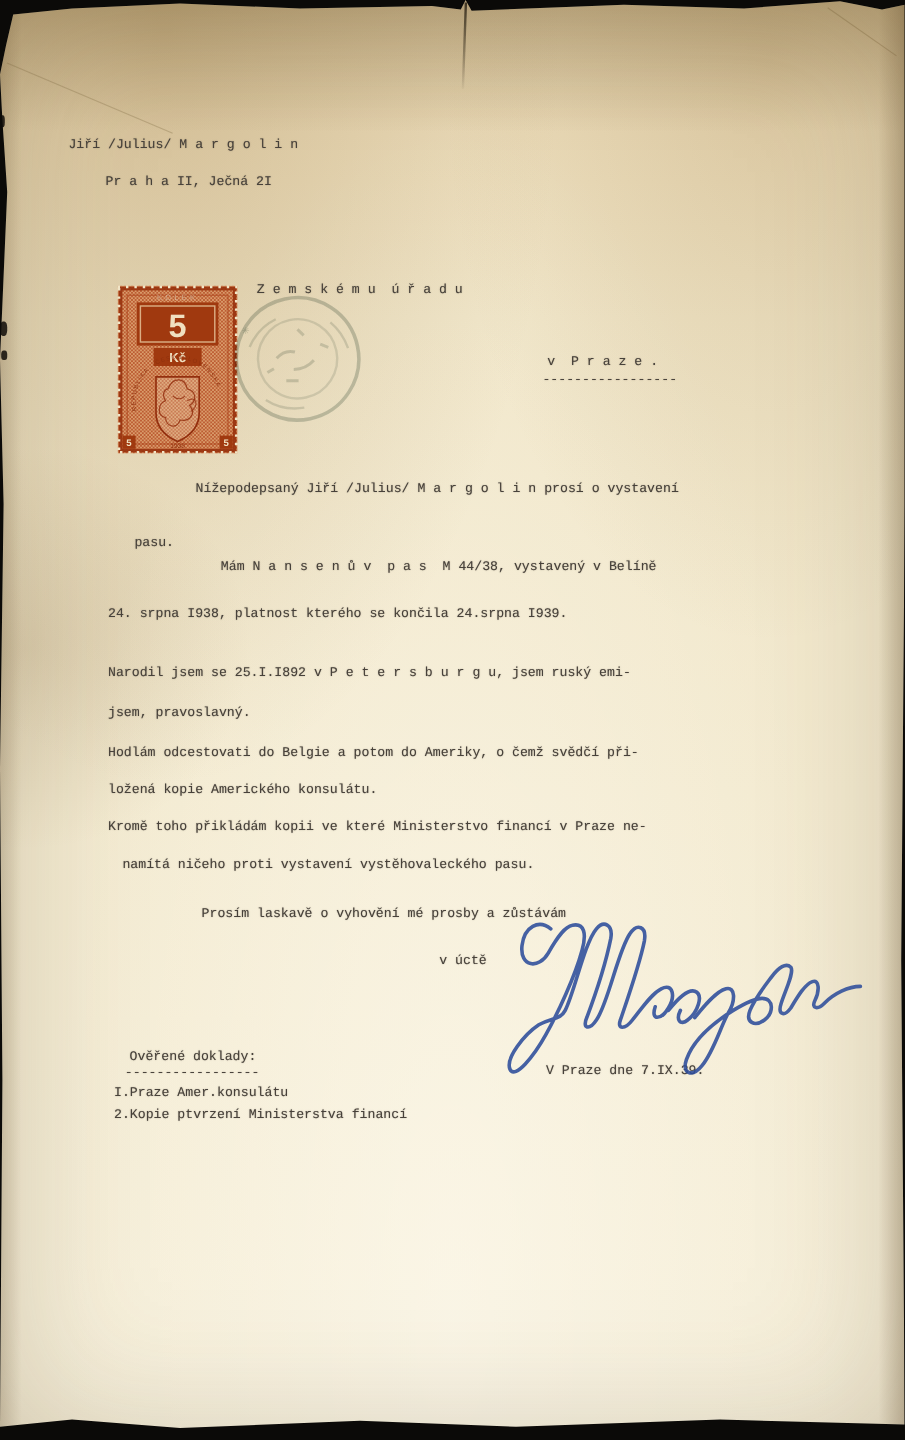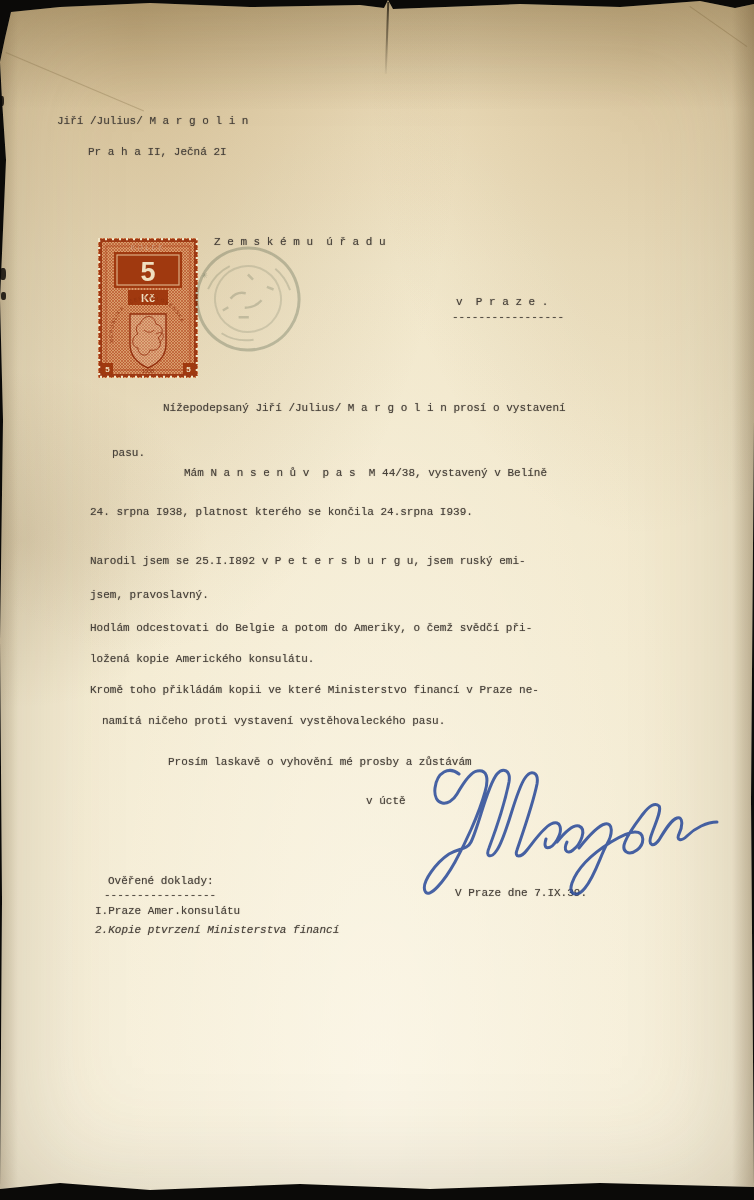--- a/index.html
+++ b/index.html
@@ -72,21 +72,21 @@
   .pos-l6{left:90px; top:619px;}
   .pos-l7{left:90px; top:650px;}
   .pos-l8{left:90px; top:681px;}
   .pos-l9{left:102px; top:712px;}
   .pos-req{left:168px;top:753px;}
   .pos-sal{left:366px;top:792px;}
   .pos-ah {left:108px;top:872px;}
   .pos-au {left:104px;top:886px;}
   .pos-dl {left:455px;top:884px;}
   .pos-a1 {left:95px;top:902px;}
-  .pos-a2 {left:95px;top:921px;font-style:italic;}
+  .pos-a2 {left:95px;top:921px;}
   .stamp{position:absolute;left:98px;top:238px;width:100px;height:140px;z-index:2;
          filter:saturate(1.05);}
   .postmark{position:absolute;left:191px;top:241px;width:114px;height:116px;z-index:3;
             mix-blend-mode:multiply;opacity:.85;transform:rotate(-12deg);}
   .signature{position:absolute;left:415px;top:758px;width:310px;height:152px;z-index:4;}
 </style>
 </head>
 <body>
 
 <div class="page">

